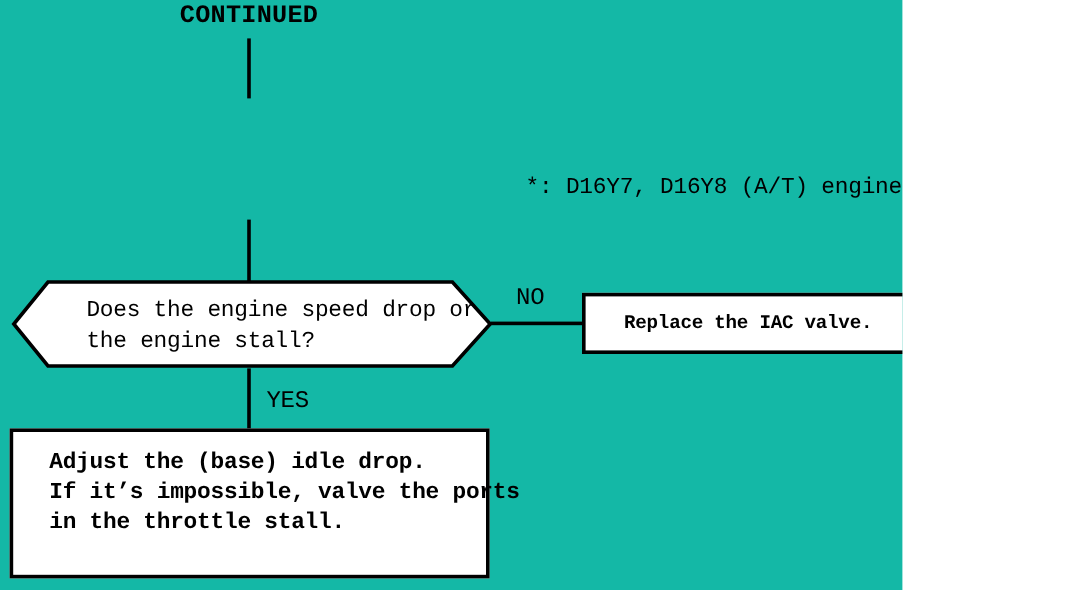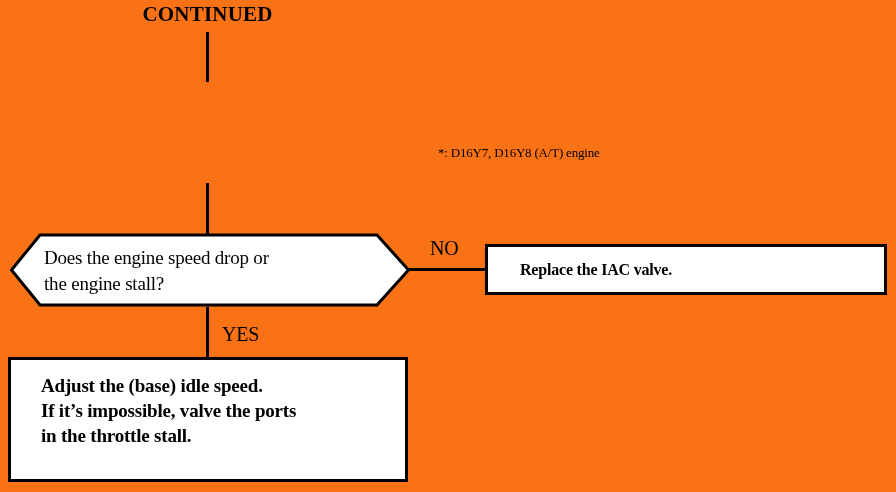--- a/index.html
+++ b/index.html
@@ -2,24 +2,24 @@
 <html><head>
 <meta charset="utf-8">
 <style>
   html, body {
     margin: 0;
     padding: 0;
     background: #ffffff;
   }
   .canvas {
     position: relative;
-    width: 896px;
+    width: 752px;
     height: 492px;
-    background: #f97316;
-    font-family: Liberation Serif, serif;
+    background: #14b8a6;
+    font-family: Liberation Mono, monospace;
     color: #000000;
     letter-spacing: -0.2px;
     overflow: hidden;
   }
   .vline {
     position: absolute;
     width: 3px;
     background: #000000;
   }
   .hline {
@@ -58,33 +58,33 @@
     white-space: nowrap;
   }
   .step1-box {
     left: 8px; top: 81px;
     width: 398px; height: 103px;
     padding: 14px 16px 0 30px;
   }
   .footnote {
     position: absolute;
     left: 438px; top: 145px;
-    font-size: 13px;
+    font-size: 19px;
     white-space: nowrap;
   }
   .hex-svg {
     position: absolute;
     left: 8px; top: 231px;
     width: 404px; height: 78px;
   }
   .hex-text {
     position: absolute;
     left: 44px; top: 245px;
   }
-  .hex-text .txt-line { line-height: 26px; }
+  .hex-text .txt-line { line-height: 26px; margin-left: 28px; }
   .no-label   { left: 430px; top: 237px; }
   .yes-label  { left: 222px; top: 323px; }
   .replace-box {
     left: 485px; top: 244px;
     width: 402px; height: 51px;
     padding-left: 32px;
   }
   .replace-box .txt-line {
     font-size: 16px;
     line-height: 45px;
@@ -128,18 +128,18 @@
 
   <div class="box replace-box">
     <div class="txt-line bold">Replace the IAC valve.</div>
   </div>
 
   <div class="vline conn-3"></div>
 
   <div class="branch-label yes-label">YES</div>
 
   <div class="box adjust-box">
-    <div class="txt-line bold">Adjust the (base) idle speed.</div>
+    <div class="txt-line bold">Adjust the (base) idle drop.</div>
     <div class="txt-line bold">If it’s impossible, valve the ports</div>
     <div class="txt-line bold">in the throttle stall.</div>
   </div>
 
 </div>
 
 </body></html>

